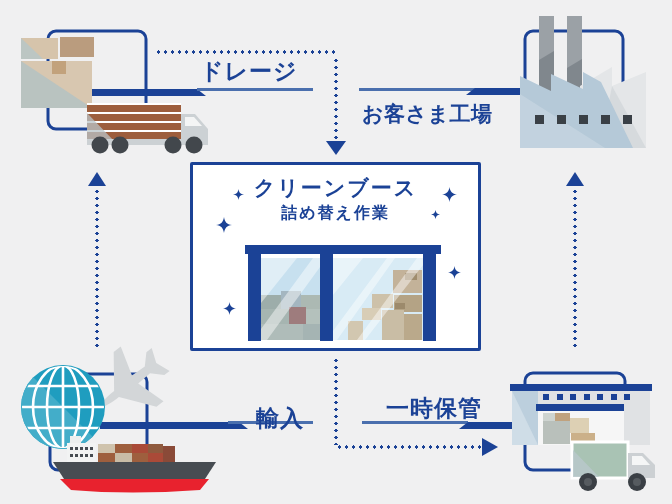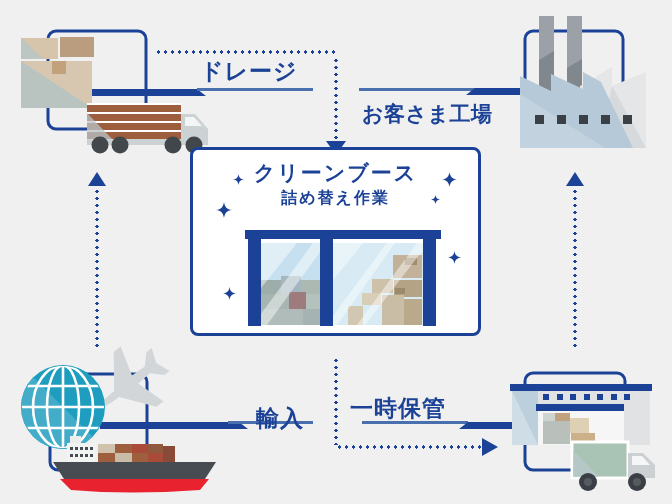--- a/index.html
+++ b/index.html
@@ -15,22 +15,22 @@
   .dots-h { position:absolute; height:4px;
             background-image:radial-gradient(circle, #1b4296 1.6px, transparent 1.8px);
             background-size:7px 4px; background-repeat:repeat-x; }
   .dots-v { position:absolute; width:4px;
             background-image:radial-gradient(circle, #1b4296 1.6px, transparent 1.8px);
             background-size:4px 7px; background-repeat:repeat-y; }
   .tri { position:absolute; width:0; height:0; }
   .tri.down  { border-left:10px solid transparent; border-right:10px solid transparent; border-top:14px solid #1b4296; }
   .tri.up    { border-left:9px solid transparent; border-right:9px solid transparent; border-bottom:14px solid #1b4296; }
   .tri.right { border-top:9px solid transparent; border-bottom:9px solid transparent; border-left:16px solid #1b4296; }
-  .booth-card { position:absolute; left:190px; top:147px; width:291px; height:189px;
-                background:#ffffff; border:3px solid #1b4296; border-radius:8px; box-sizing:border-box; }
+  .booth-card { position:absolute; left:190px; top:162px; width:291px; height:189px;
+                background:#ffffff; border:3px solid #1b4296; border-radius:2px; box-sizing:border-box; }
   .booth-title { position:absolute; width:100%; text-align:center; font-weight:bold; color:#1b4296; }
   .booth-title.t1 { top:9px;  font-size:21px; letter-spacing:2px; }
   .booth-title.t2 { top:38px; font-size:16px; letter-spacing:2px; }
   .sparkle { position:absolute; }
   .sparkle svg { display:block; width:100%; height:100%; }
   .sparkle path { fill:#1b4296; }
 </style>
 </head>
 <body>
 
@@ -58,21 +58,21 @@
   <div class="tri up" style="left:566px; top:172px;"></div>
   <div class="dots-v" style="left:573px; top:188px; height:160px;"></div>
 
   <div class="dots-v" style="left:334px; top:357px; height:88px;"></div>
   <div class="dots-h" style="left:336px; top:445px; width:146px;"></div>
   <div class="tri right" style="left:482px; top:438px;"></div>
 
   <div class="lbl" style="left:200px; top:56px;">ドレージ</div>
   <div class="lbl sm" style="left:362px; top:60px;margin-top:40px;">お客さま工場</div>
   <div class="lbl" style="left:256px; top:391px;margin-top:12px;">輸入</div>
-  <div class="lbl" style="left:350px; top:393px;">一時保管</div>
+  <div class="lbl" style="left:386px; top:393px;">一時保管</div>
 
   <svg class="icon" style="left:10px; top:25px;" width="210" height="132" viewBox="0 0 210 132">
     <rect x="38" y="6" width="98" height="98" rx="8" fill="none" stroke="#1b4296" stroke-width="3"></rect>
     <rect x="11" y="13" width="37" height="21" fill="#d6c4ab"></rect>
     <polygon points="11,13 11,34 33,34" fill="#bcc6c3"></polygon>
     <rect x="50" y="12" width="34" height="20" fill="#ba9c7e"></rect>
     <rect x="11" y="36" width="71" height="47" fill="#d8c7b0"></rect>
     <polygon points="11,36 82,83 11,83" fill="#b9c3c0"></polygon>
     <rect x="42" y="36" width="14" height="13" fill="#c2a27c"></rect>
     <rect x="77" y="78" width="94" height="40" fill="#ffffff"></rect>

